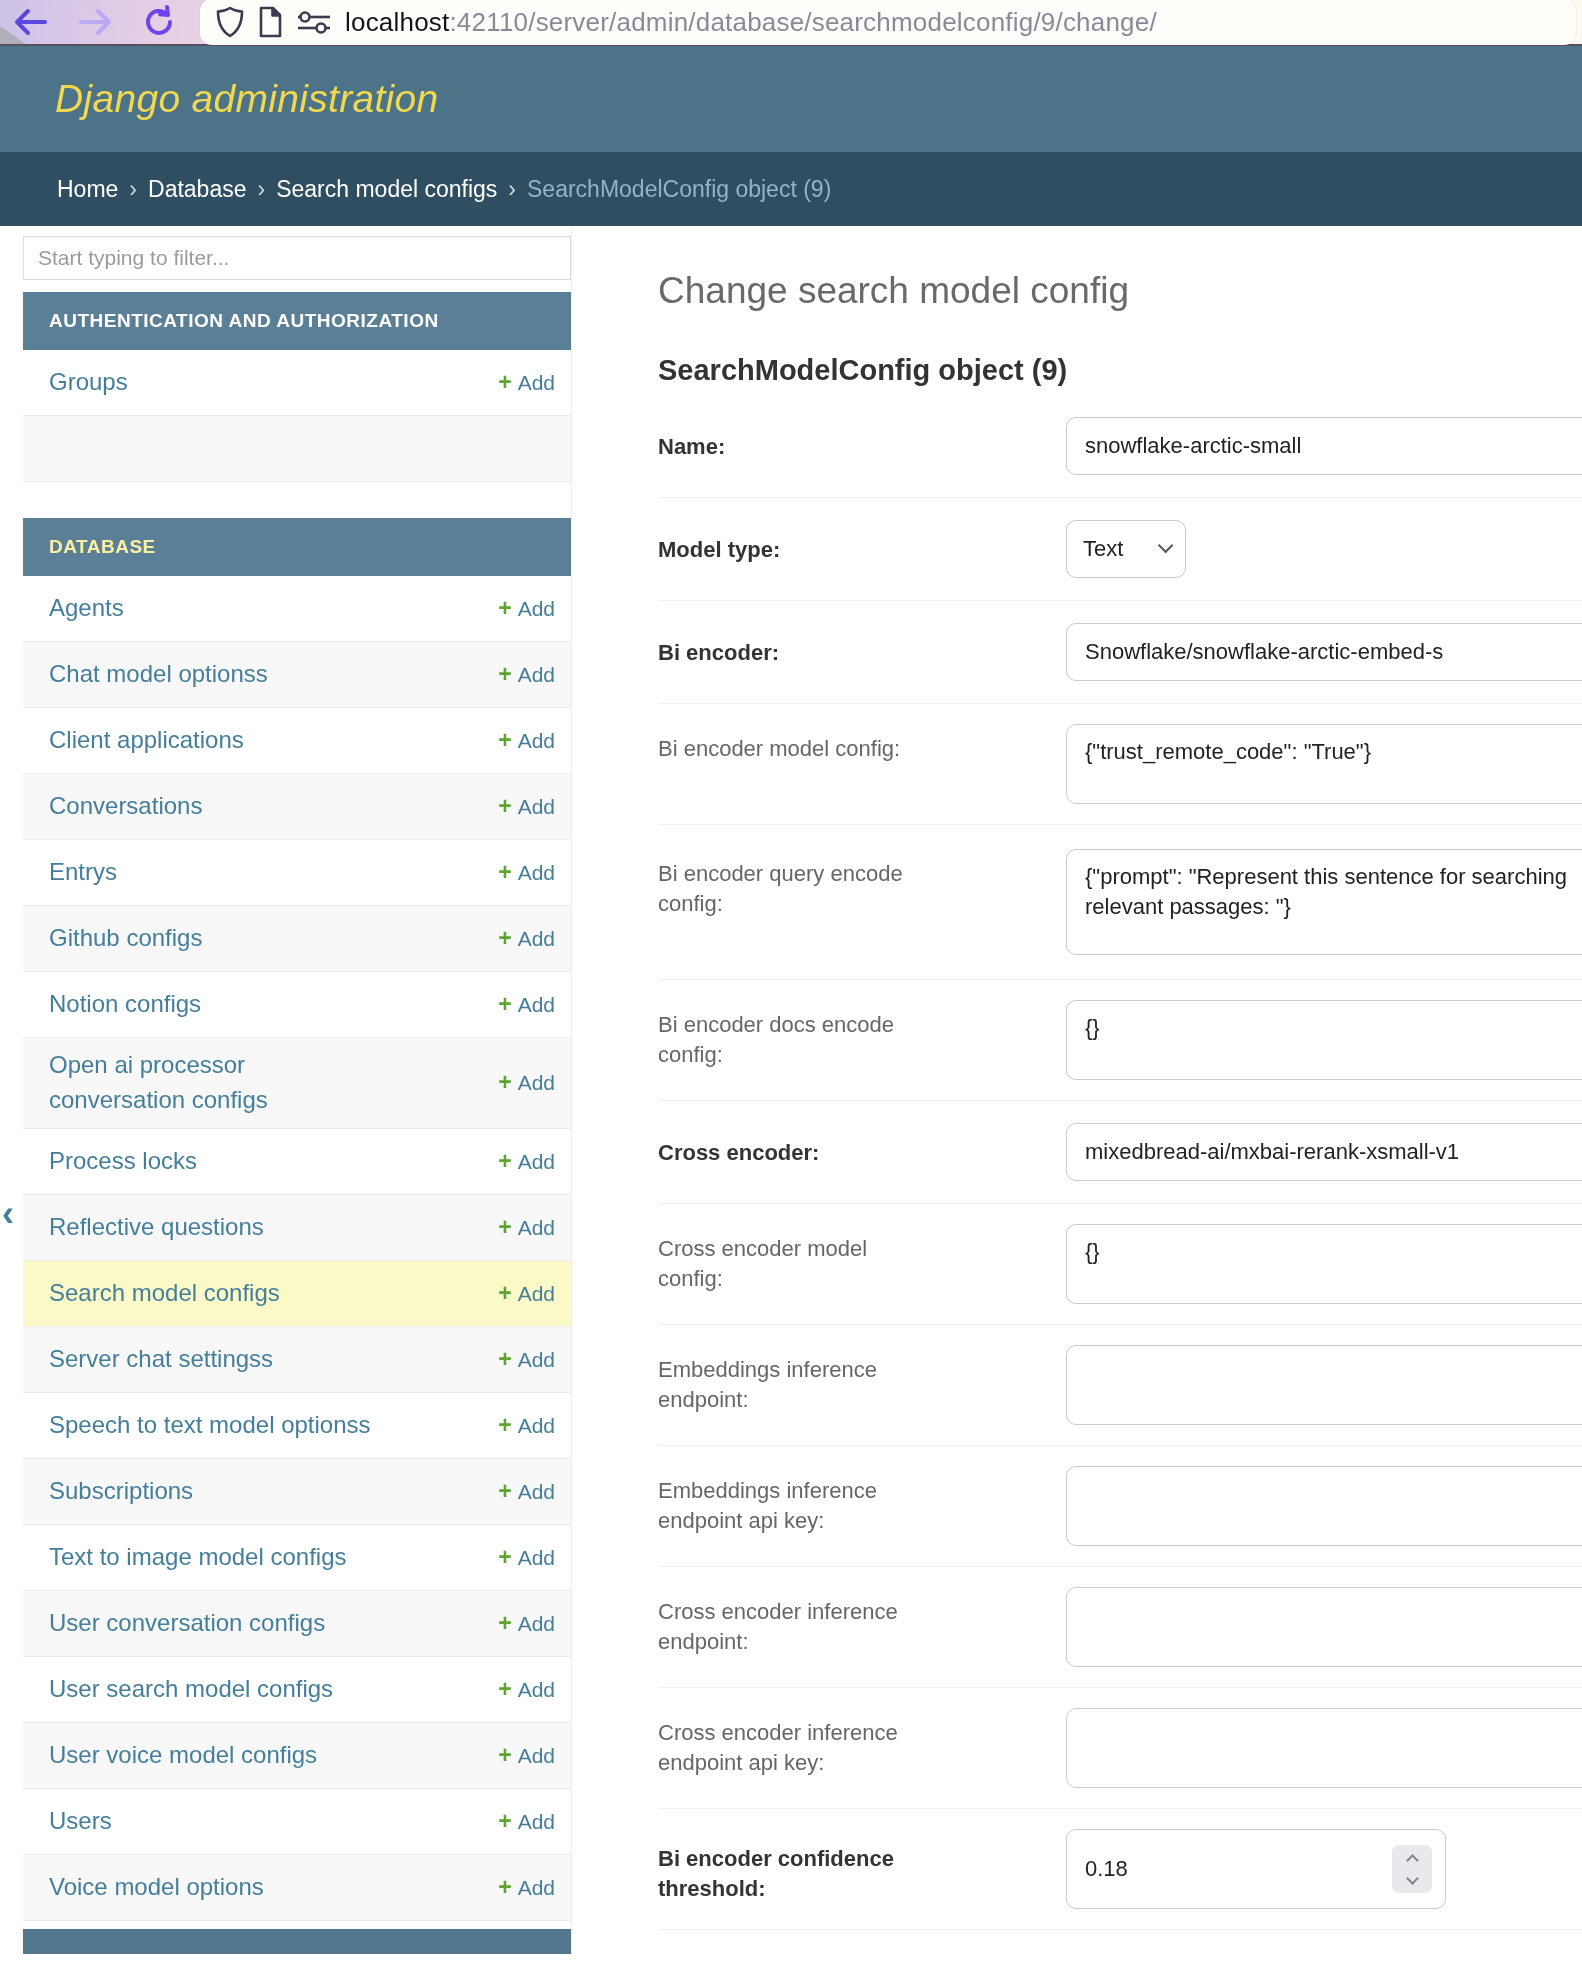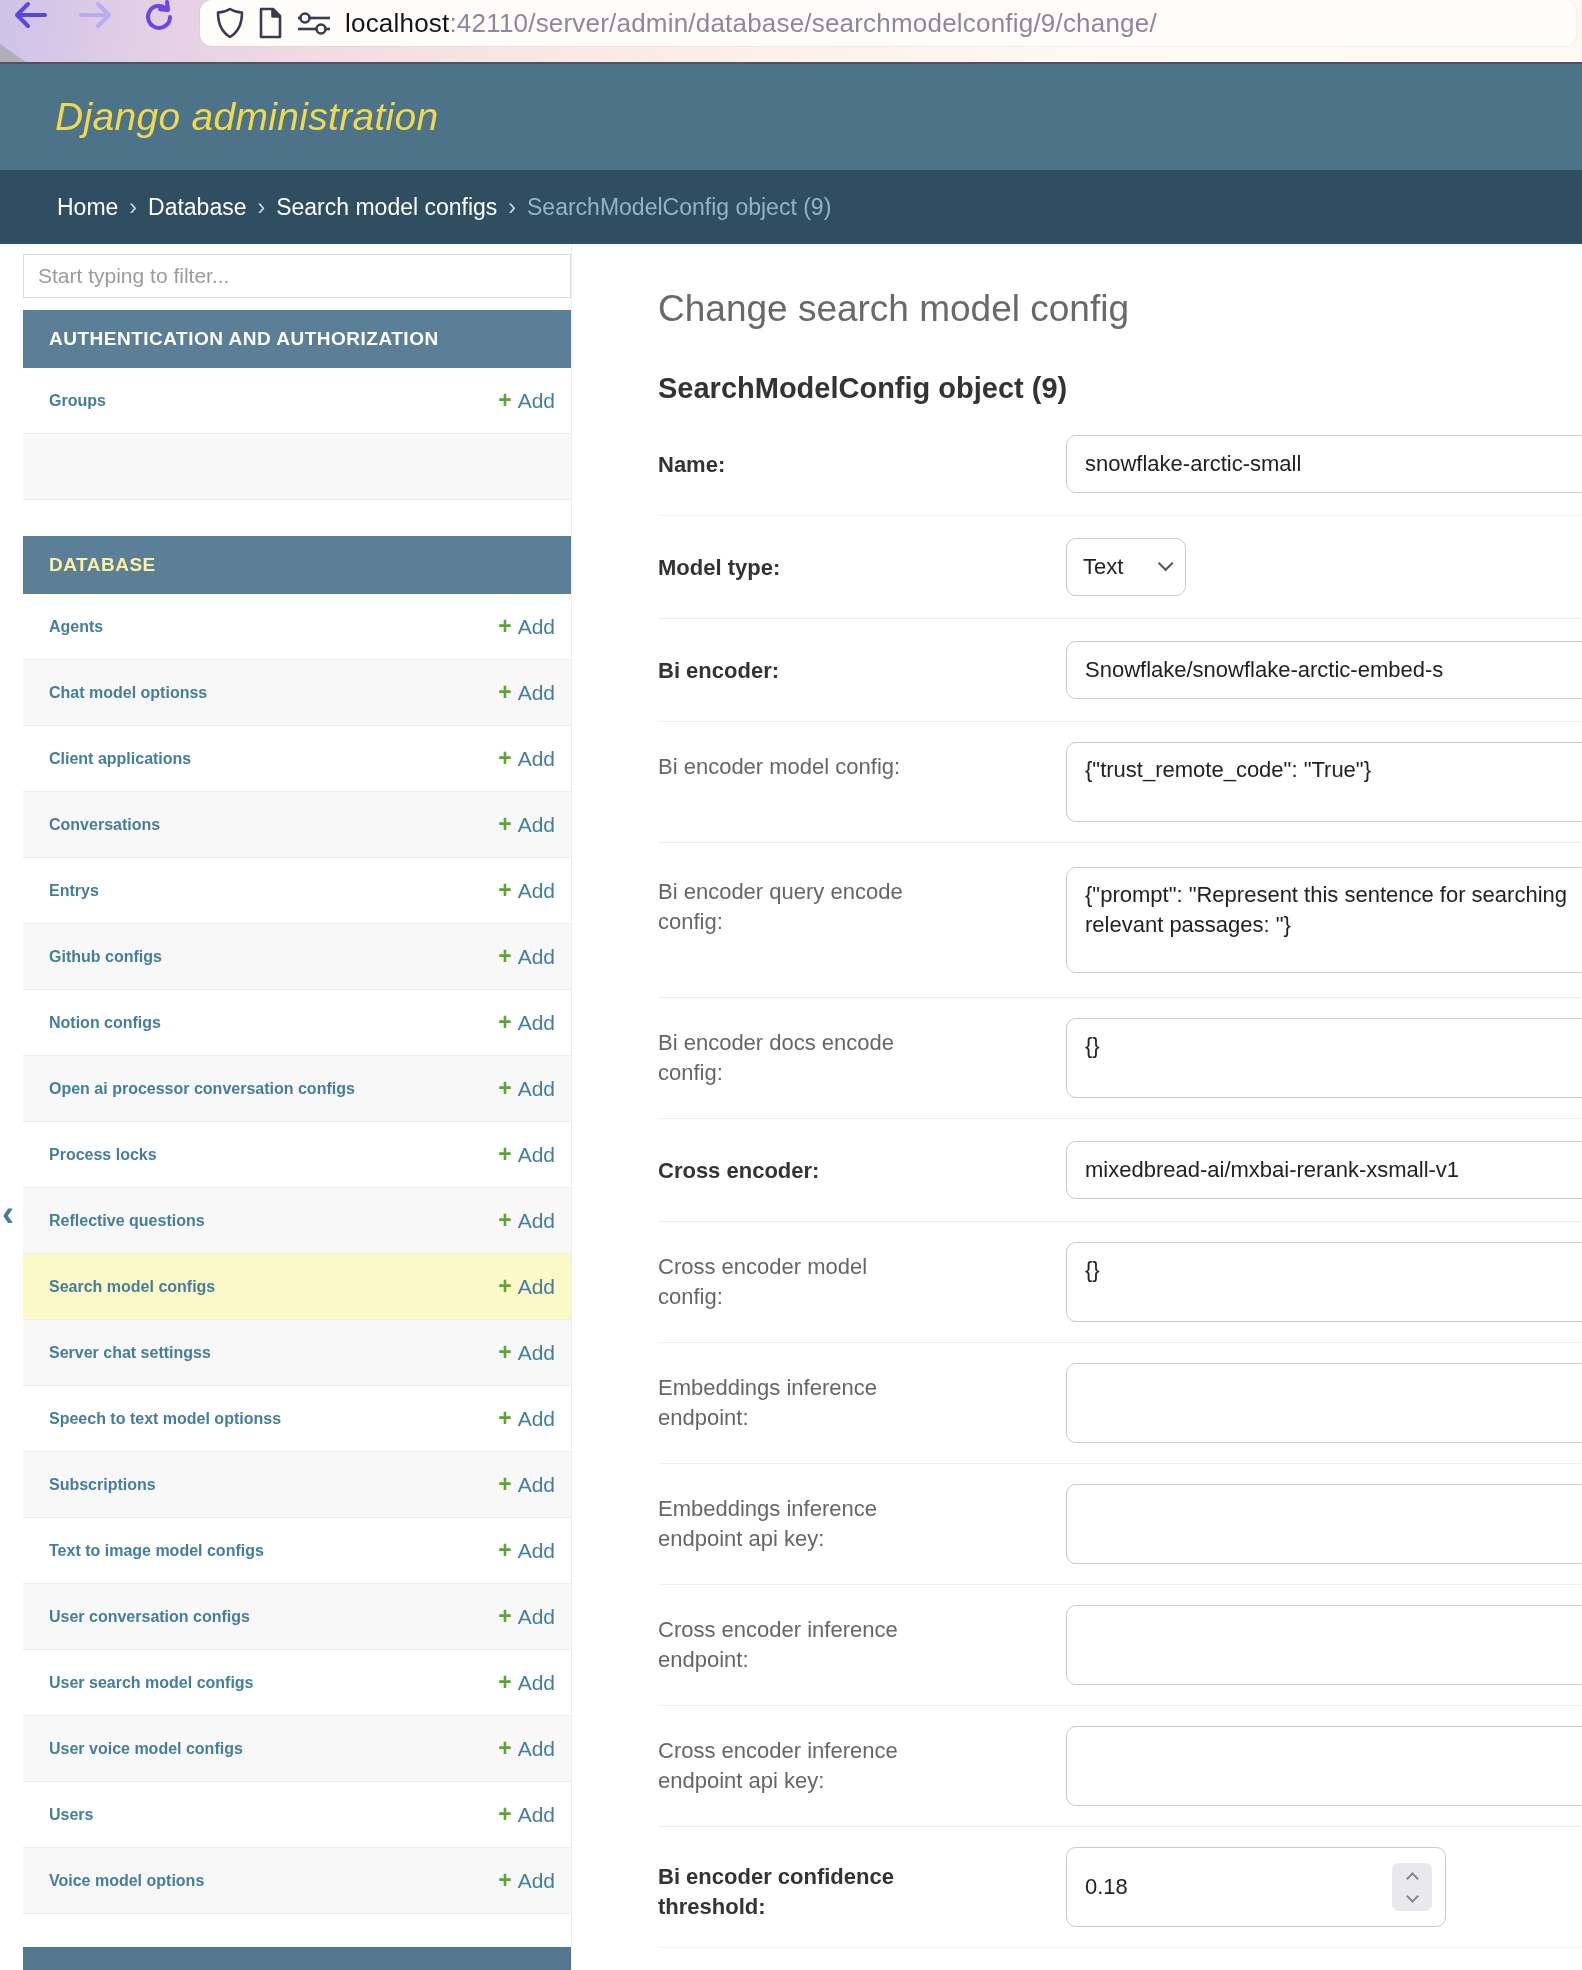--- a/index.html
+++ b/index.html
@@ -4,21 +4,21 @@
 <style>
   * { box-sizing: border-box; }
   html,body { margin:0; padding:0; }
   body {
     width:1582px; height:1970px; overflow:hidden; position:relative;
     font-family:"Liberation Sans", sans-serif; background:#fff;
   }
 
   
   .chrome {
-    height:64px; display:flex; align-items:flex-start; position:relative;
+    height:46px; display:flex; align-items:center; position:relative;
     background:linear-gradient(97deg,#cec2e8 0%,#e2cee6 9%,#f2dae2 20%,#f9e6e2 33%,#fdf0e8 48%,#fefaf3 72%,#fff8f0 100%);
     border-bottom:2px solid #55505f;
   }
   .chrome::before { content:""; position:absolute; left:0; bottom:0; width:26px; height:18px;
     background:#a9a9ae; clip-path:polygon(0 0,0 100%,100% 100%); opacity:.8; }
   .nav-btn { flex:0 0 auto; display:flex; align-items:center; justify-content:center; }
   .url-pill {
     flex:1 1 auto; height:46px; margin:0 6px 0 24px; background:#fffdfa; border-radius:12px;
     display:flex; align-items:center; padding:0 16px; gap:13px; box-shadow:0 0 0 1px rgba(120,90,60,.05);
     overflow:hidden; white-space:nowrap;
@@ -44,21 +44,21 @@
   .filter-input { width:100%; height:44px; border:1px solid #dcdcdc; background:#fff; padding:0 14px;
     font-size:21px; color:#333; font-family:inherit; }
   .filter-input::placeholder { color:#9b9b9b; }
   .module { margin-top:12px; margin-bottom:36px; }
   .caption { height:58px; background:#5b7f96; color:#fff; display:flex; align-items:center;
     padding-left:26px; font-size:19px; font-weight:bold; letter-spacing:.5px; }
   .srow { display:flex; align-items:center; justify-content:space-between; min-height:66px;
     border-bottom:1px solid #ececec; padding:0 16px 0 26px; background:#fff; }
   .srow.alt { background:#f8f8f8; }
   .srow.selected { background:#fcf9c8; }
-  .model-link { color:#447e9b; font-weight:bold; font-size:16px; text-decoration:none;
+  .model-link { color:#447e9b; font-weight:normal; font-size:24px; text-decoration:none;
     line-height:1.45; max-width:330px; padding:10px 0; display:inline-block; }
   .add-link { color:#447e9b; font-size:21px; text-decoration:none; white-space:nowrap; }
   .add-link .plus { color:#5ea432; font-weight:bold; font-size:23px; margin-right:6px; }
   .sliver { position:absolute; left:0; right:0; top:1703px; height:25px; background:#52778e; }
   .sb-toggle { position:absolute; left:2px; top:1196px; color:#447e9b; font-size:36px; font-weight:bold;
     line-height:1; cursor:pointer; z-index:5; }
 
   
   .content { flex:1 1 auto; padding:0 7px 0 86px; }
   .page-title { font-size:37px; color:#696969; font-weight:400; margin:44px 0 0 0; }

